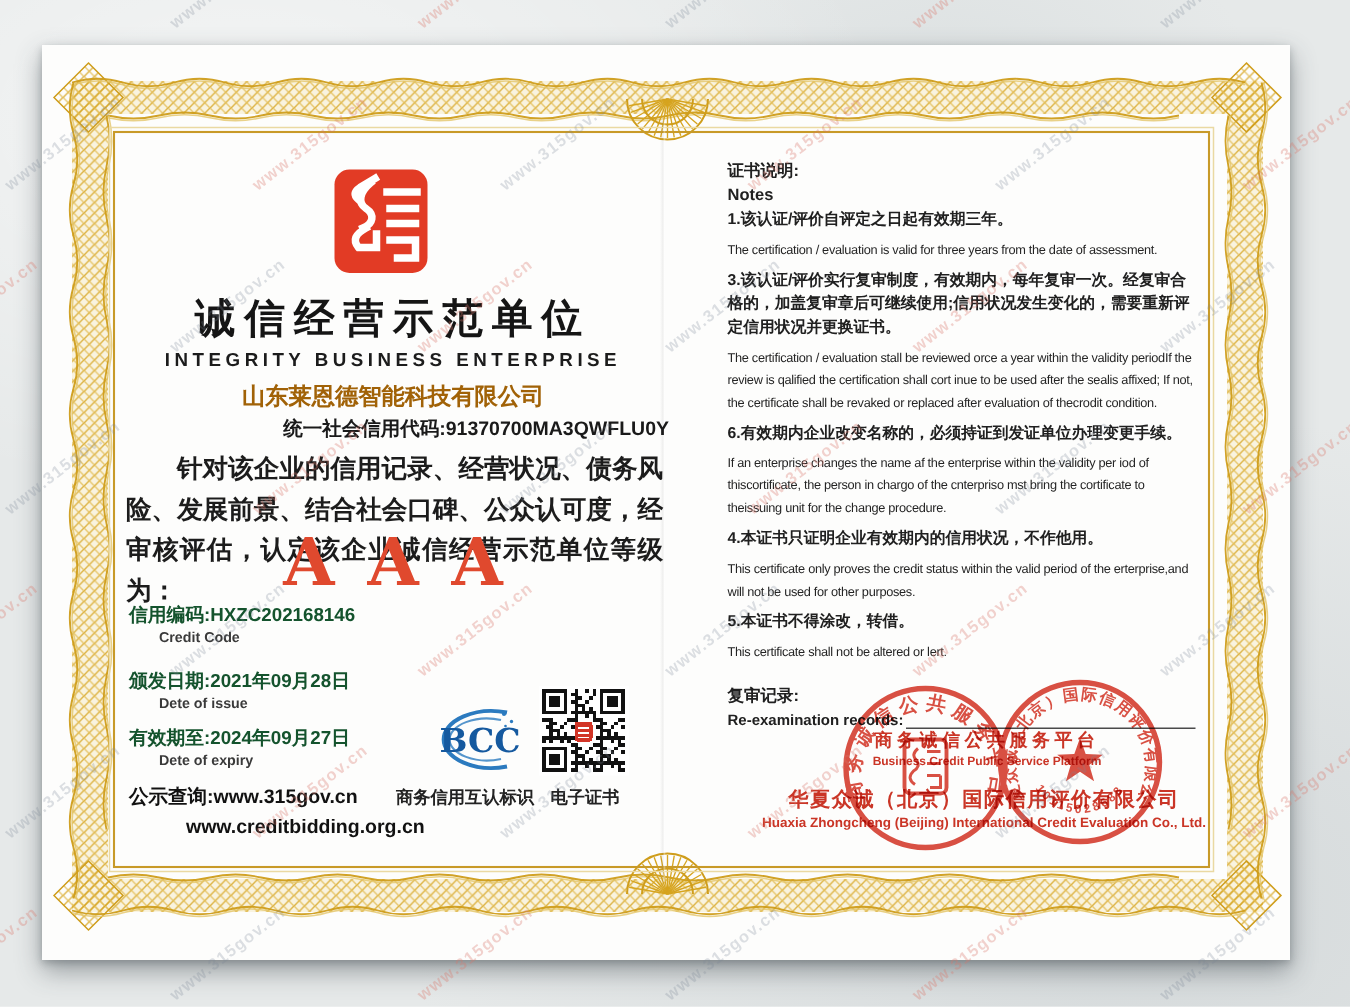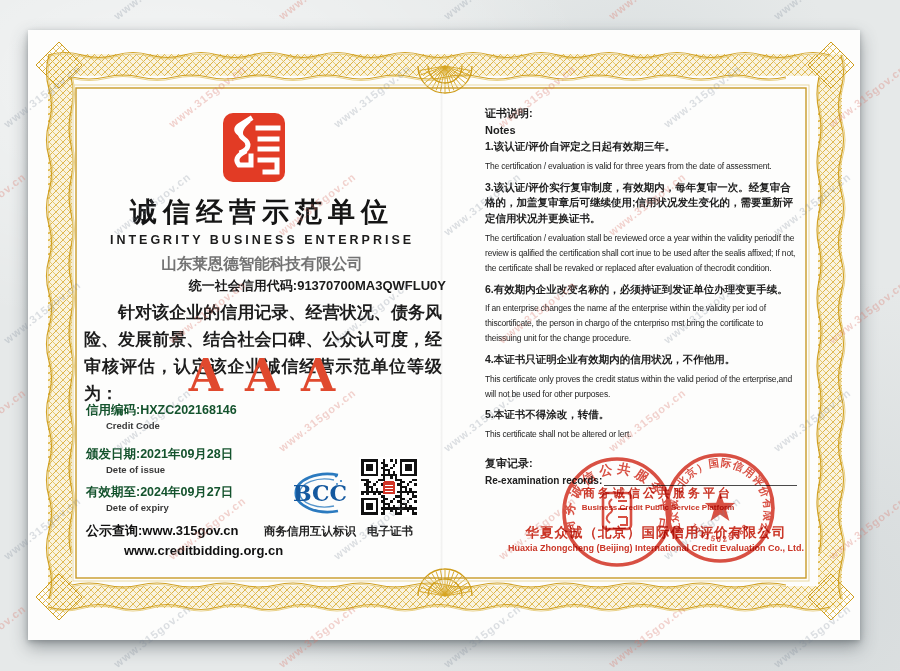--- a/index.html
+++ b/index.html
@@ -17,21 +17,21 @@
   .fold{position:absolute;left:412px;top:50px;width:4px;height:508px;
     background:linear-gradient(90deg,rgba(0,0,0,0) 0%,rgba(90,90,90,.09) 50%,rgba(255,255,255,.4) 70%,rgba(0,0,0,0) 100%);}
   
   .abs{position:absolute;}
   .seal-logo{left:192px;top:78px;width:68px;height:78px;}
   .title-cn{left:50px;top:164px;width:368px;text-align:center;
     font-family:"DejaVu Serif","Liberation Serif",serif;font-size:27px;font-weight:700;
     letter-spacing:6px;color:#151515;}
   .title-en{left:50px;top:203px;width:368px;text-align:center;font-size:12.5px;font-weight:700;
     letter-spacing:3px;color:#1c1c1c;}
-  .company{left:50px;top:224px;width:368px;text-align:center;font-size:15.5px;font-weight:700;color:#737373;}
+  .company{left:50px;top:224px;width:368px;text-align:center;font-size:15.5px;font-weight:700;color:#a16207;}
   .uscc{left:50px;top:247px;width:368px;text-align:right;font-size:13px;font-weight:700;color:#1a1a1a;}
   .body-par{left:56px;top:270px;width:358px;font-size:17px;font-weight:600;line-height:1.58;
     color:#1c1c1c;text-align:justify;text-indent:2em;}
   .grade{left:50px;top:320px;width:368px;text-align:center;text-indent:22px;
     font-family:"DejaVu Serif","Liberation Serif",serif;font-size:44px;font-weight:700;
     letter-spacing:22px;color:#e0492e;}
   .kv-cn{font-size:12.5px;font-weight:700;color:#14532d;}
   .kv-en{font-size:9.5px;font-weight:600;color:#3a3a3a;margin-top:1px;margin-left:20px;}
   .blk-credit{left:58px;top:372px;}
   .blk-issue{left:58px;top:416px;}

